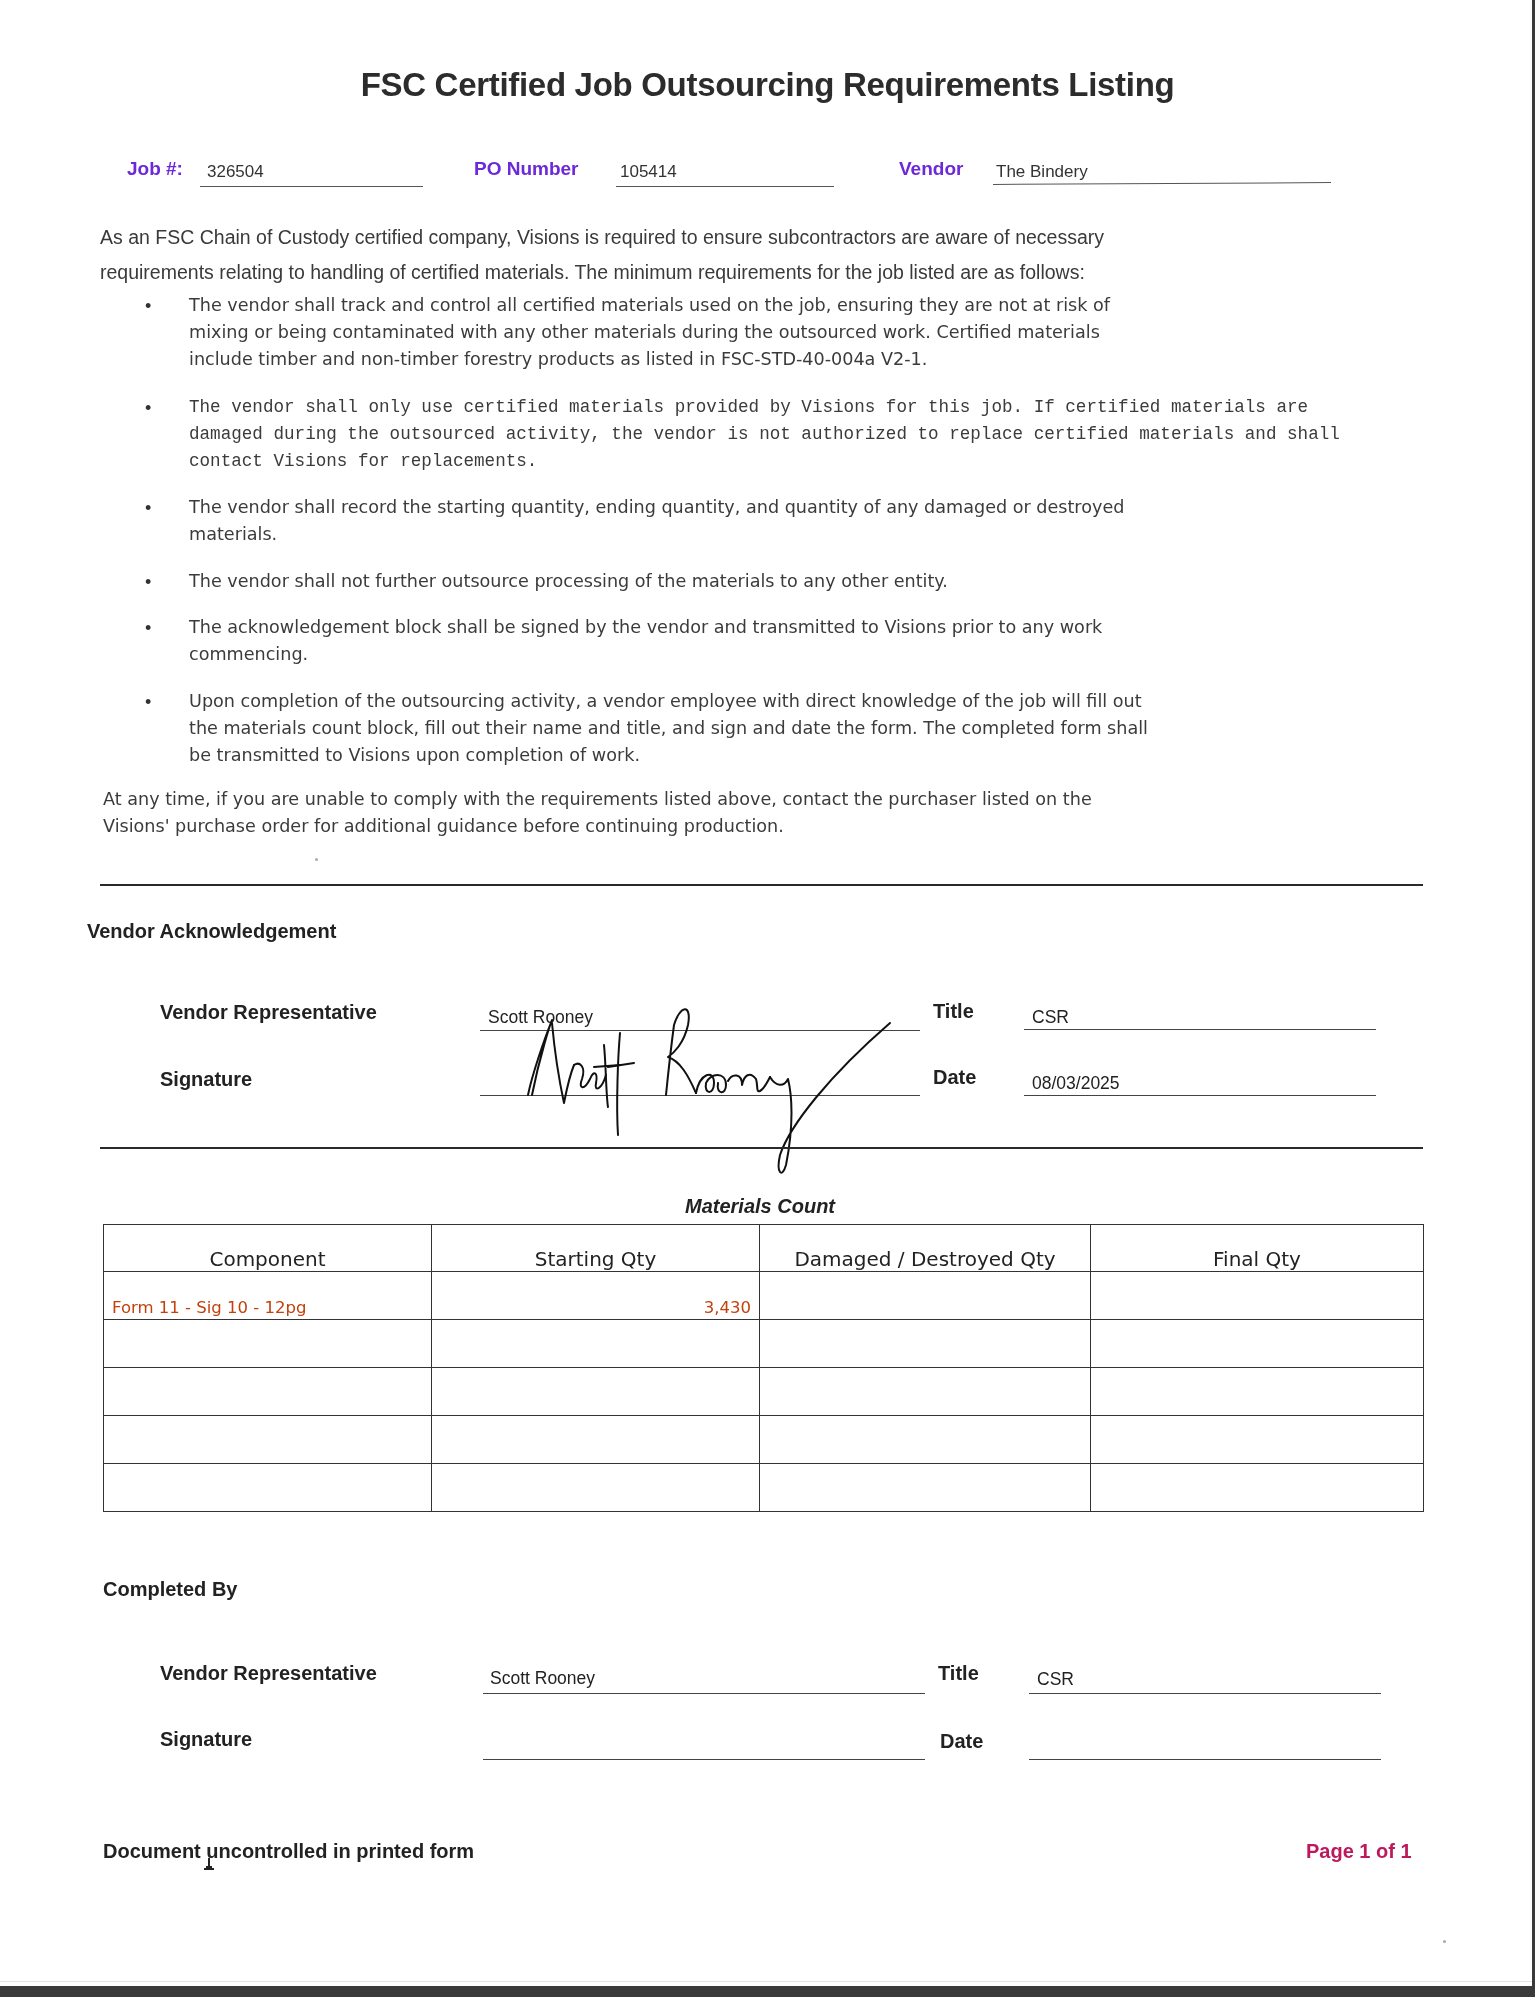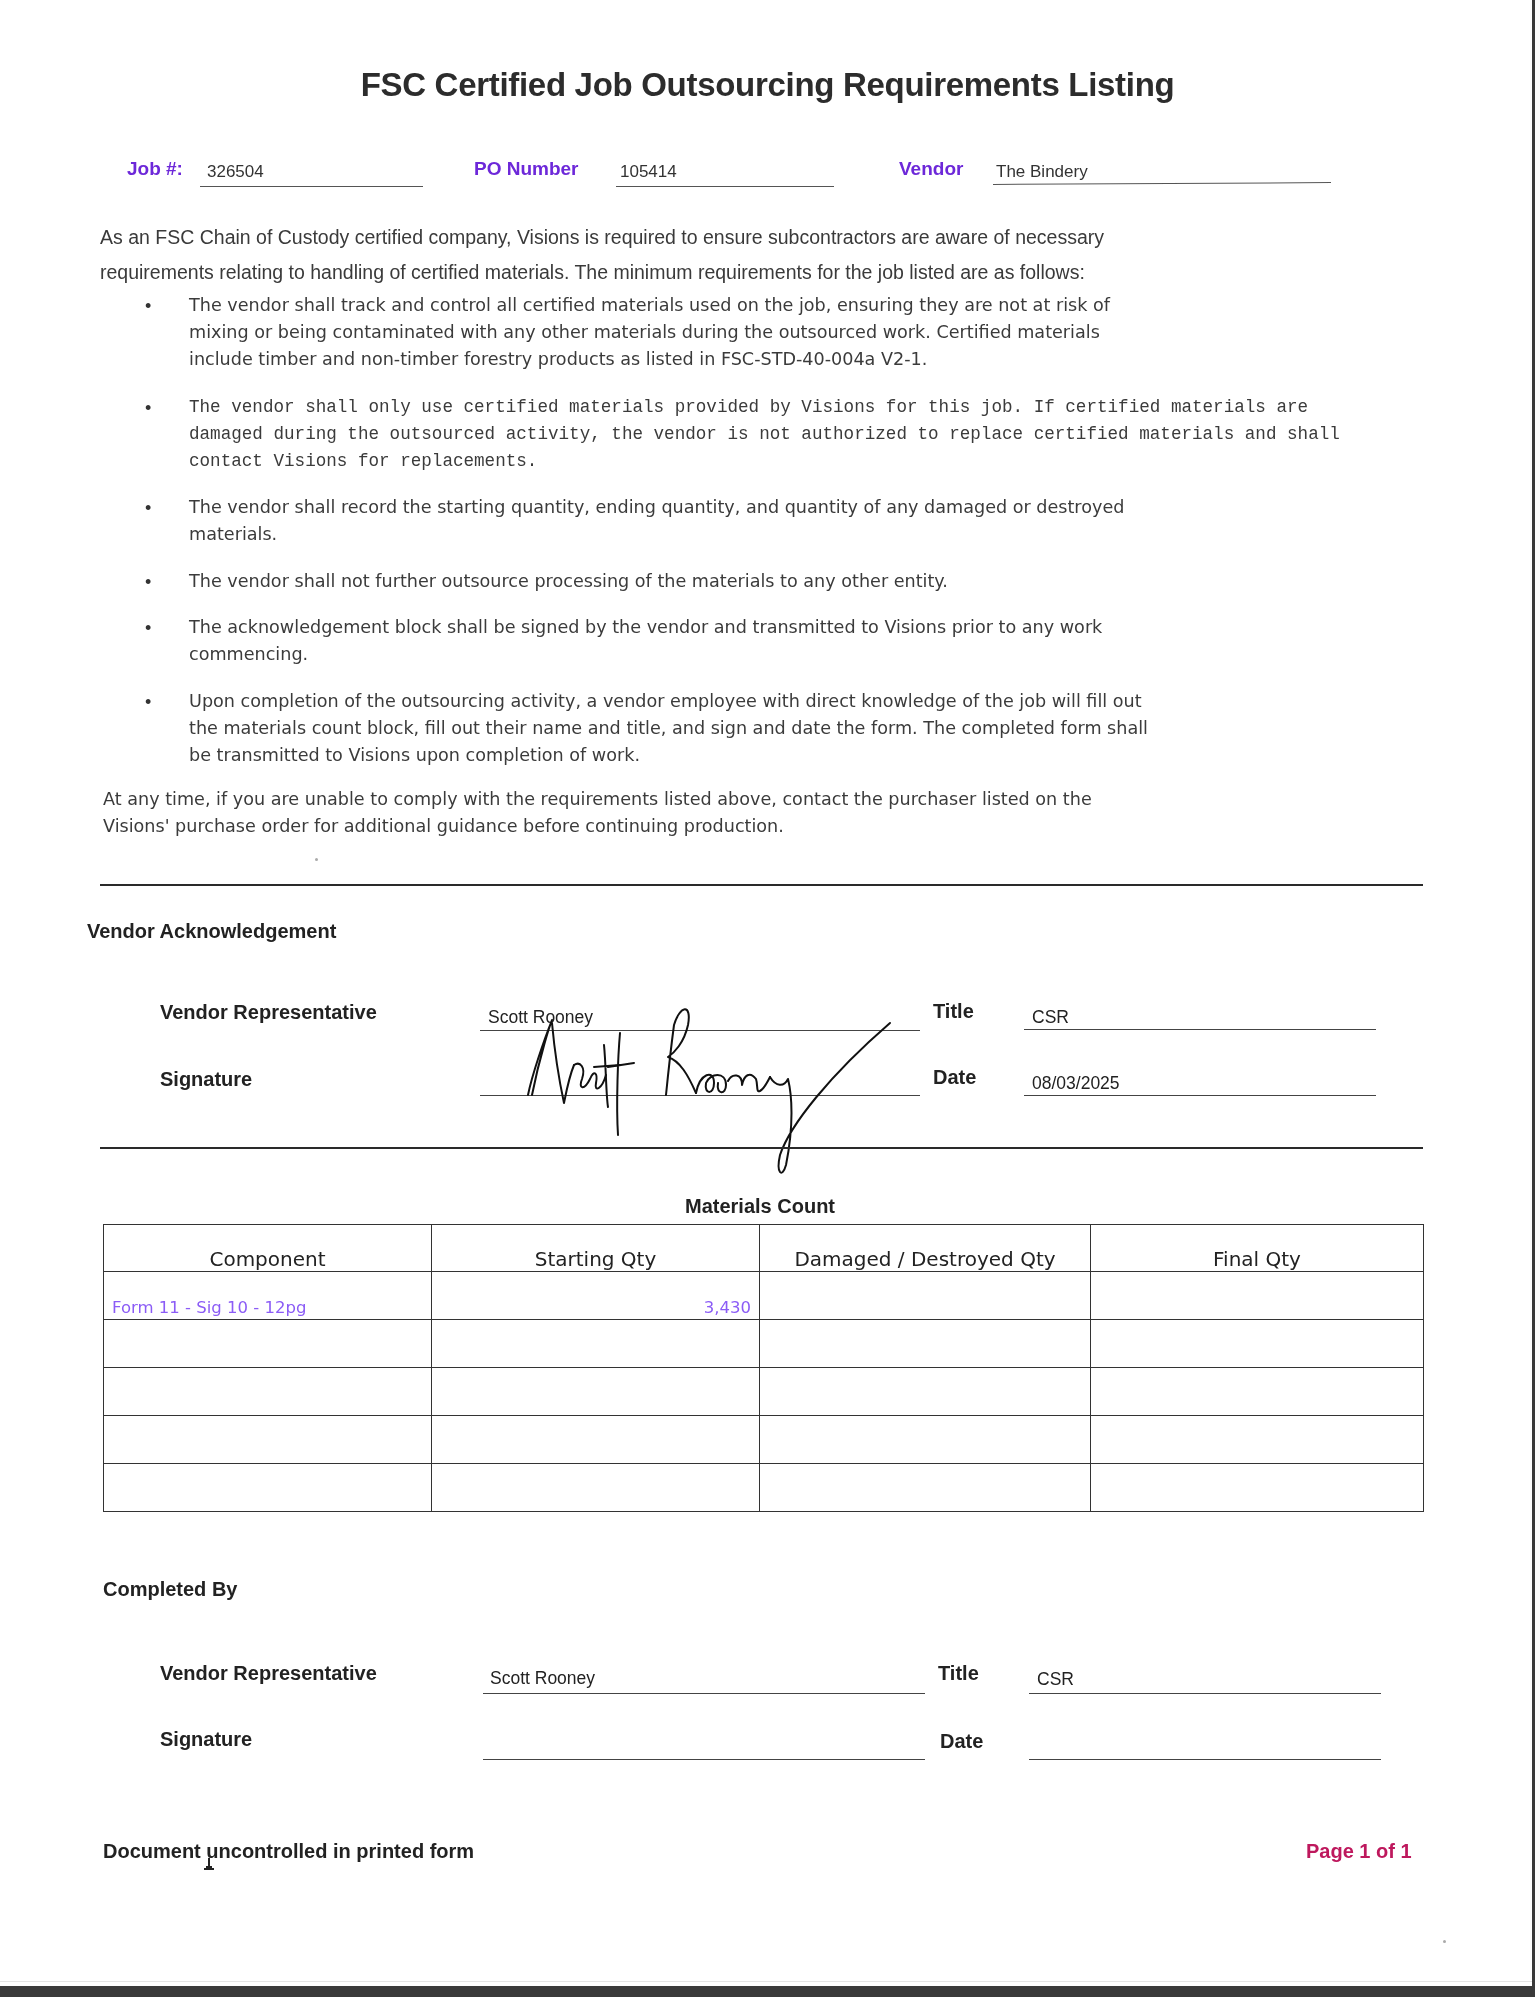--- a/index.html
+++ b/index.html
@@ -30,31 +30,31 @@
     .rule { position:absolute; height:2px; background:#2a2a2a; }
 
     .section-label { position:absolute; font-weight:bold; font-size:20px; color:#222; }
     .field-label { position:absolute; font-weight:bold; font-size:20px; color:#222; }
     .field-value { position:absolute; font-size:17.5px; color:#222; }
     .field-line { position:absolute; height:1px; background:#444; }
 
     .signature-svg { position:absolute; left:470px; top:995px; width:460px; height:185px; }
 
     .table-caption { position:absolute; left:0; width:1520px; text-align:center; top:1195px;
-      font-weight:bold; font-size:20px; color:#222; }
+      font-weight:bold; font-size:20px; color:#222;font-style:italic; }
     table.mc {
       position:absolute; left:103px; top:1224px; width:1320px;
       border-collapse:collapse; table-layout:fixed;
     }
     table.mc td, table.mc th {
       border:1.6px solid #333; padding:0 8px; height:45px; vertical-align:bottom;
       font-family:"DejaVu Sans", sans-serif;
     }
     table.mc th { font-weight:normal; font-size:20px; color:#222; text-align:center; height:46px; padding-bottom:0; }
-    table.mc td { font-size:16.5px; color:#8b5cf6; padding-bottom:2px; }
+    table.mc td { font-size:16.5px; color:#c2410c; padding-bottom:2px; }
     table.mc td.num { text-align:right; }
 
     .footer-left { position:absolute; left:103px; top:1840px; font-weight:bold; font-size:20px; color:#222; }
     .footer-right { position:absolute; left:1306px; top:1840px; font-weight:bold; font-size:20px; color:#be185d; }
     .cursor-icon { position:absolute; left:203px; top:1858px; width:12px; height:12px; }
     .speck { position:absolute; width:3px; height:3px; border-radius:50%; background:#aaa; }
   </style>
 </head>
 <body>
 

